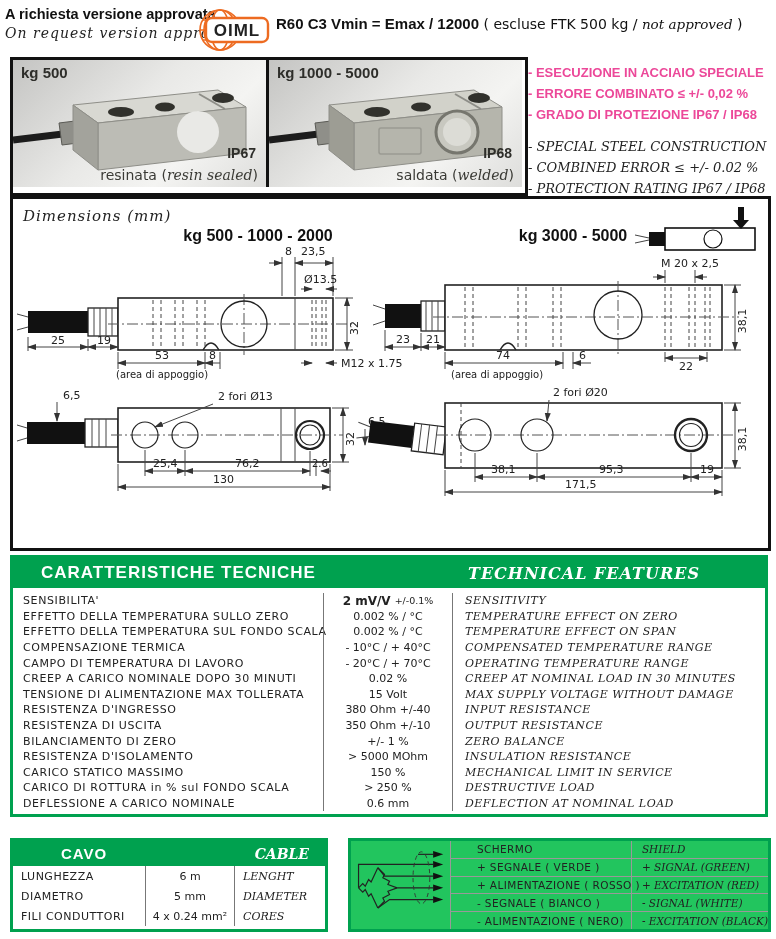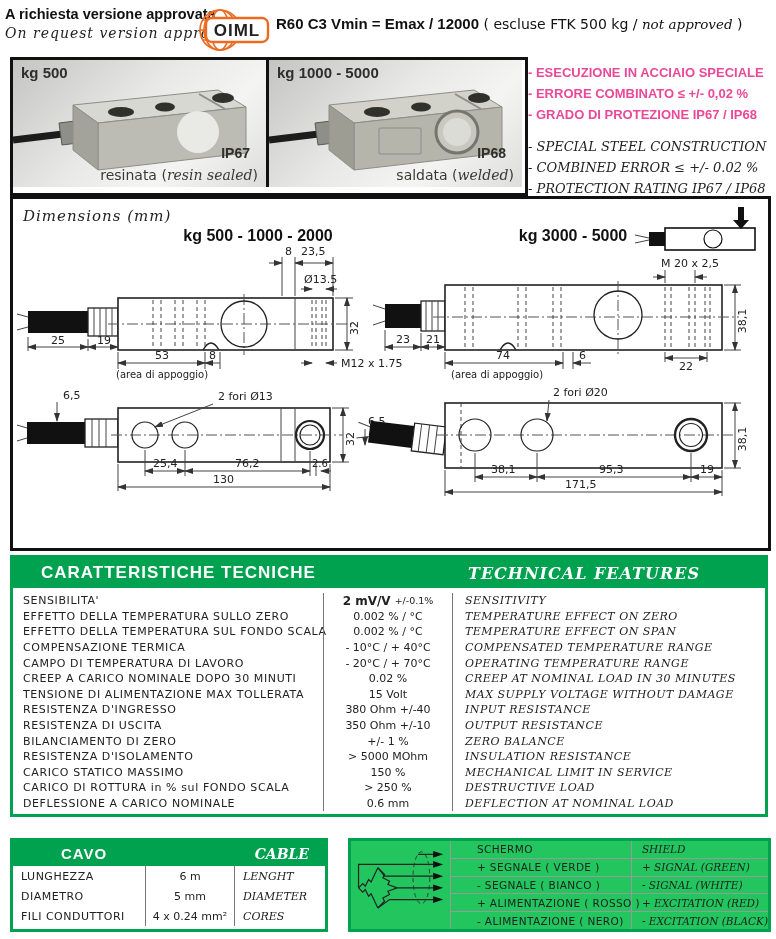--- a/index.html
+++ b/index.html
@@ -14,21 +14,21 @@
   .approval{left:276px;top:15px;font:bold 15px "Liberation Sans",sans-serif;color:#111;white-space:nowrap;}
   .approval .norm{font-weight:normal;font-family:"DejaVu Sans",sans-serif;font-size:14px;}
   .approval .ital{font:italic 13.5px "DejaVu Serif",serif;}
 
   
   .photo-box{left:10px;top:57px;width:512px;height:133px;border:3px solid #111;display:flex;}
   .panel{position:relative;width:253px;height:127px;
          background:linear-gradient(135deg,#c4c4c2 0%,#e9e9e7 45%,#f4f4f2 70%,#dddddb 100%);}
   .panel.left{border-right:3px solid #111;}
   .p-title{position:absolute;left:8px;top:4px;font:bold 15px "Liberation Sans",sans-serif;color:#2e2e2a;}
-  .p-ip{position:absolute;right:16px;bottom:26px;font:bold 14px "Liberation Sans",sans-serif;color:#2e2e2a;}
+  .p-ip{position:absolute;right:10px;bottom:26px;font:bold 14px "Liberation Sans",sans-serif;color:#2e2e2a;}
   .p-cap{position:absolute;right:8px;bottom:4px;font:14px "DejaVu Sans",sans-serif;color:#3a3a35;}
   .p-cap .ital{font:italic 14px "DejaVu Serif",serif;}
 
   
   .features{left:528px;top:62px;width:245px;}
   .feat-it div{font:bold 13px "Liberation Sans",sans-serif;color:#ec4899;line-height:21px;white-space:nowrap;}
   .feat-en{margin-top:11px;}
   .feat-en div{font:italic 13px "DejaVu Serif",serif;color:#222;line-height:21px;white-space:nowrap;}
 
   
@@ -531,29 +531,29 @@
           <span class="wc2">SHIELD</span>
         </div>
       <div class="wrow">
           <span class="wc1">
             <span>+ SEGNALE ( VERDE )</span>
           </span>
           <span class="wc2">+ SIGNAL  (GREEN)</span>
         </div>
       <div class="wrow">
           <span class="wc1">
+            <span>+ ALIMENTAZIONE ( ROSSO )</span>
+          </span>
+          <span class="wc2">+ EXCITATION  (RED)</span>
+        </div>
+      <div class="wrow">
+          <span class="wc1">
             <span>- SEGNALE ( BIANCO )</span>
           </span>
           <span class="wc2">- SIGNAL  (WHITE)</span>
-        </div>
-      <div class="wrow">
-          <span class="wc1">
-            <span>+ ALIMENTAZIONE ( ROSSO )</span>
-          </span>
-          <span class="wc2">+ EXCITATION  (RED)</span>
         </div>
       <div class="wrow">
           <span class="wc1">
             <span>- ALIMENTAZIONE ( NERO)</span>
           </span>
           <span class="wc2">- EXCITATION  (BLACK)</span>
         </div>
     </div>
   </div>
 

